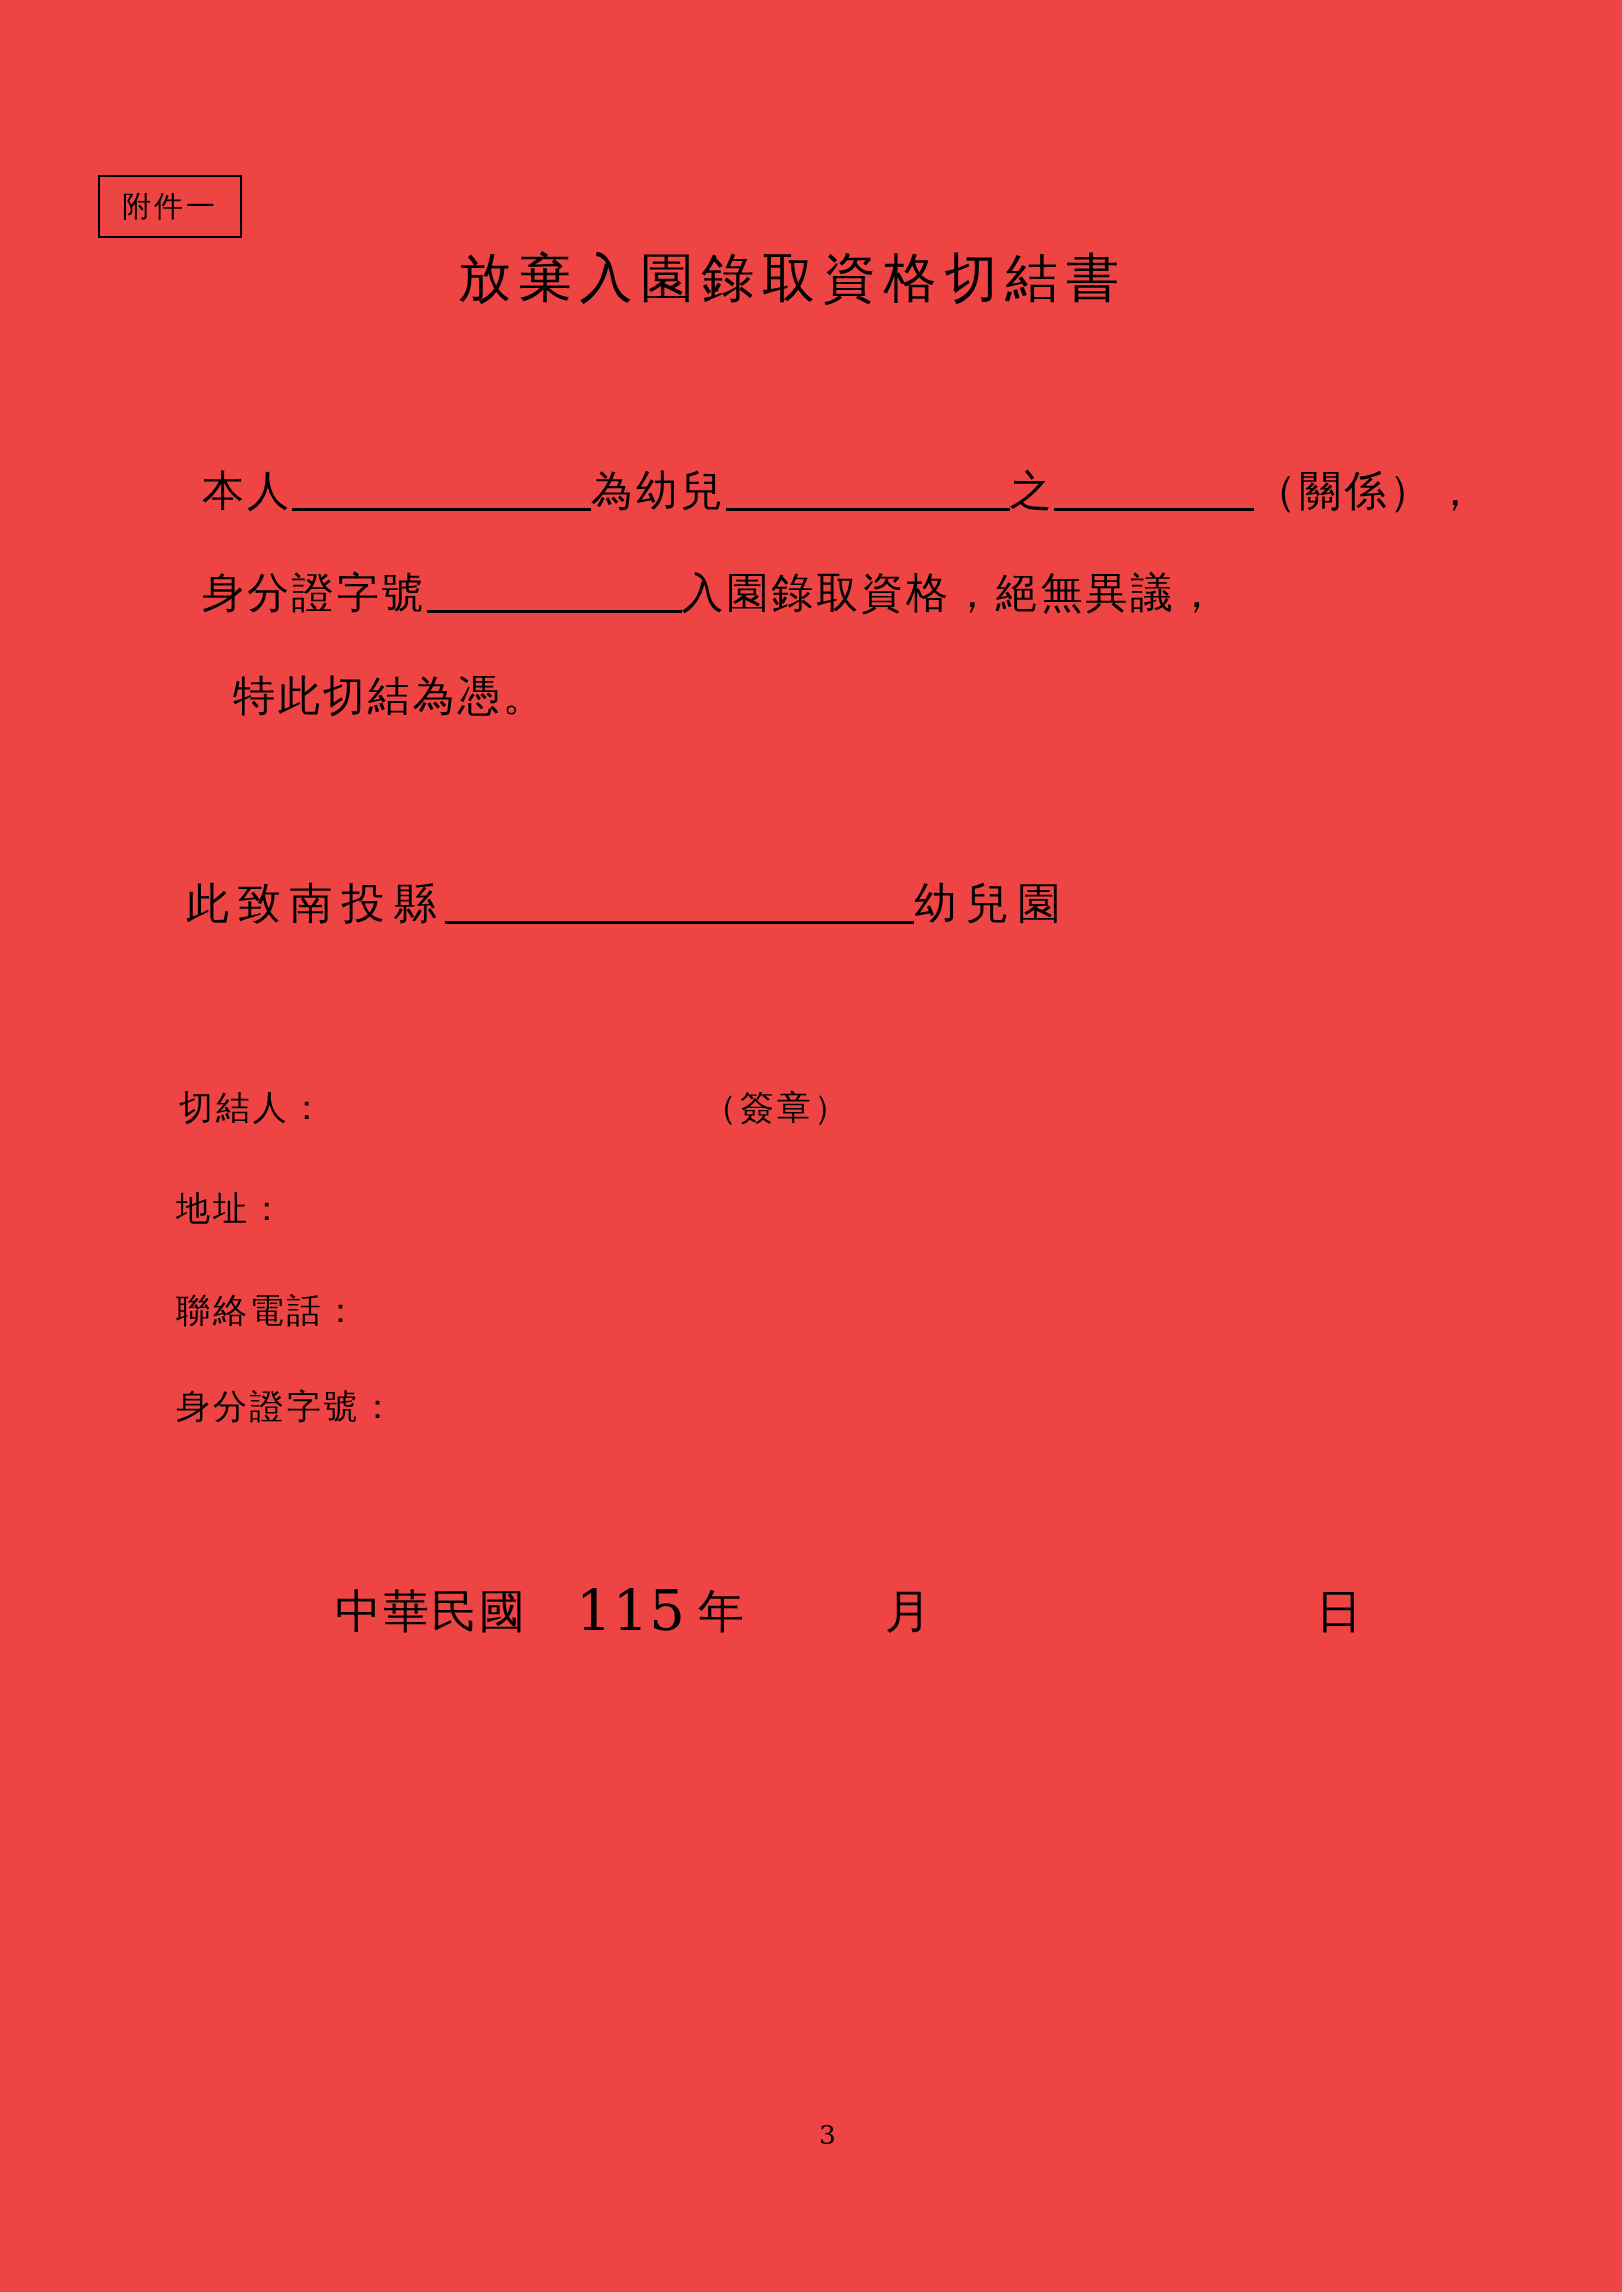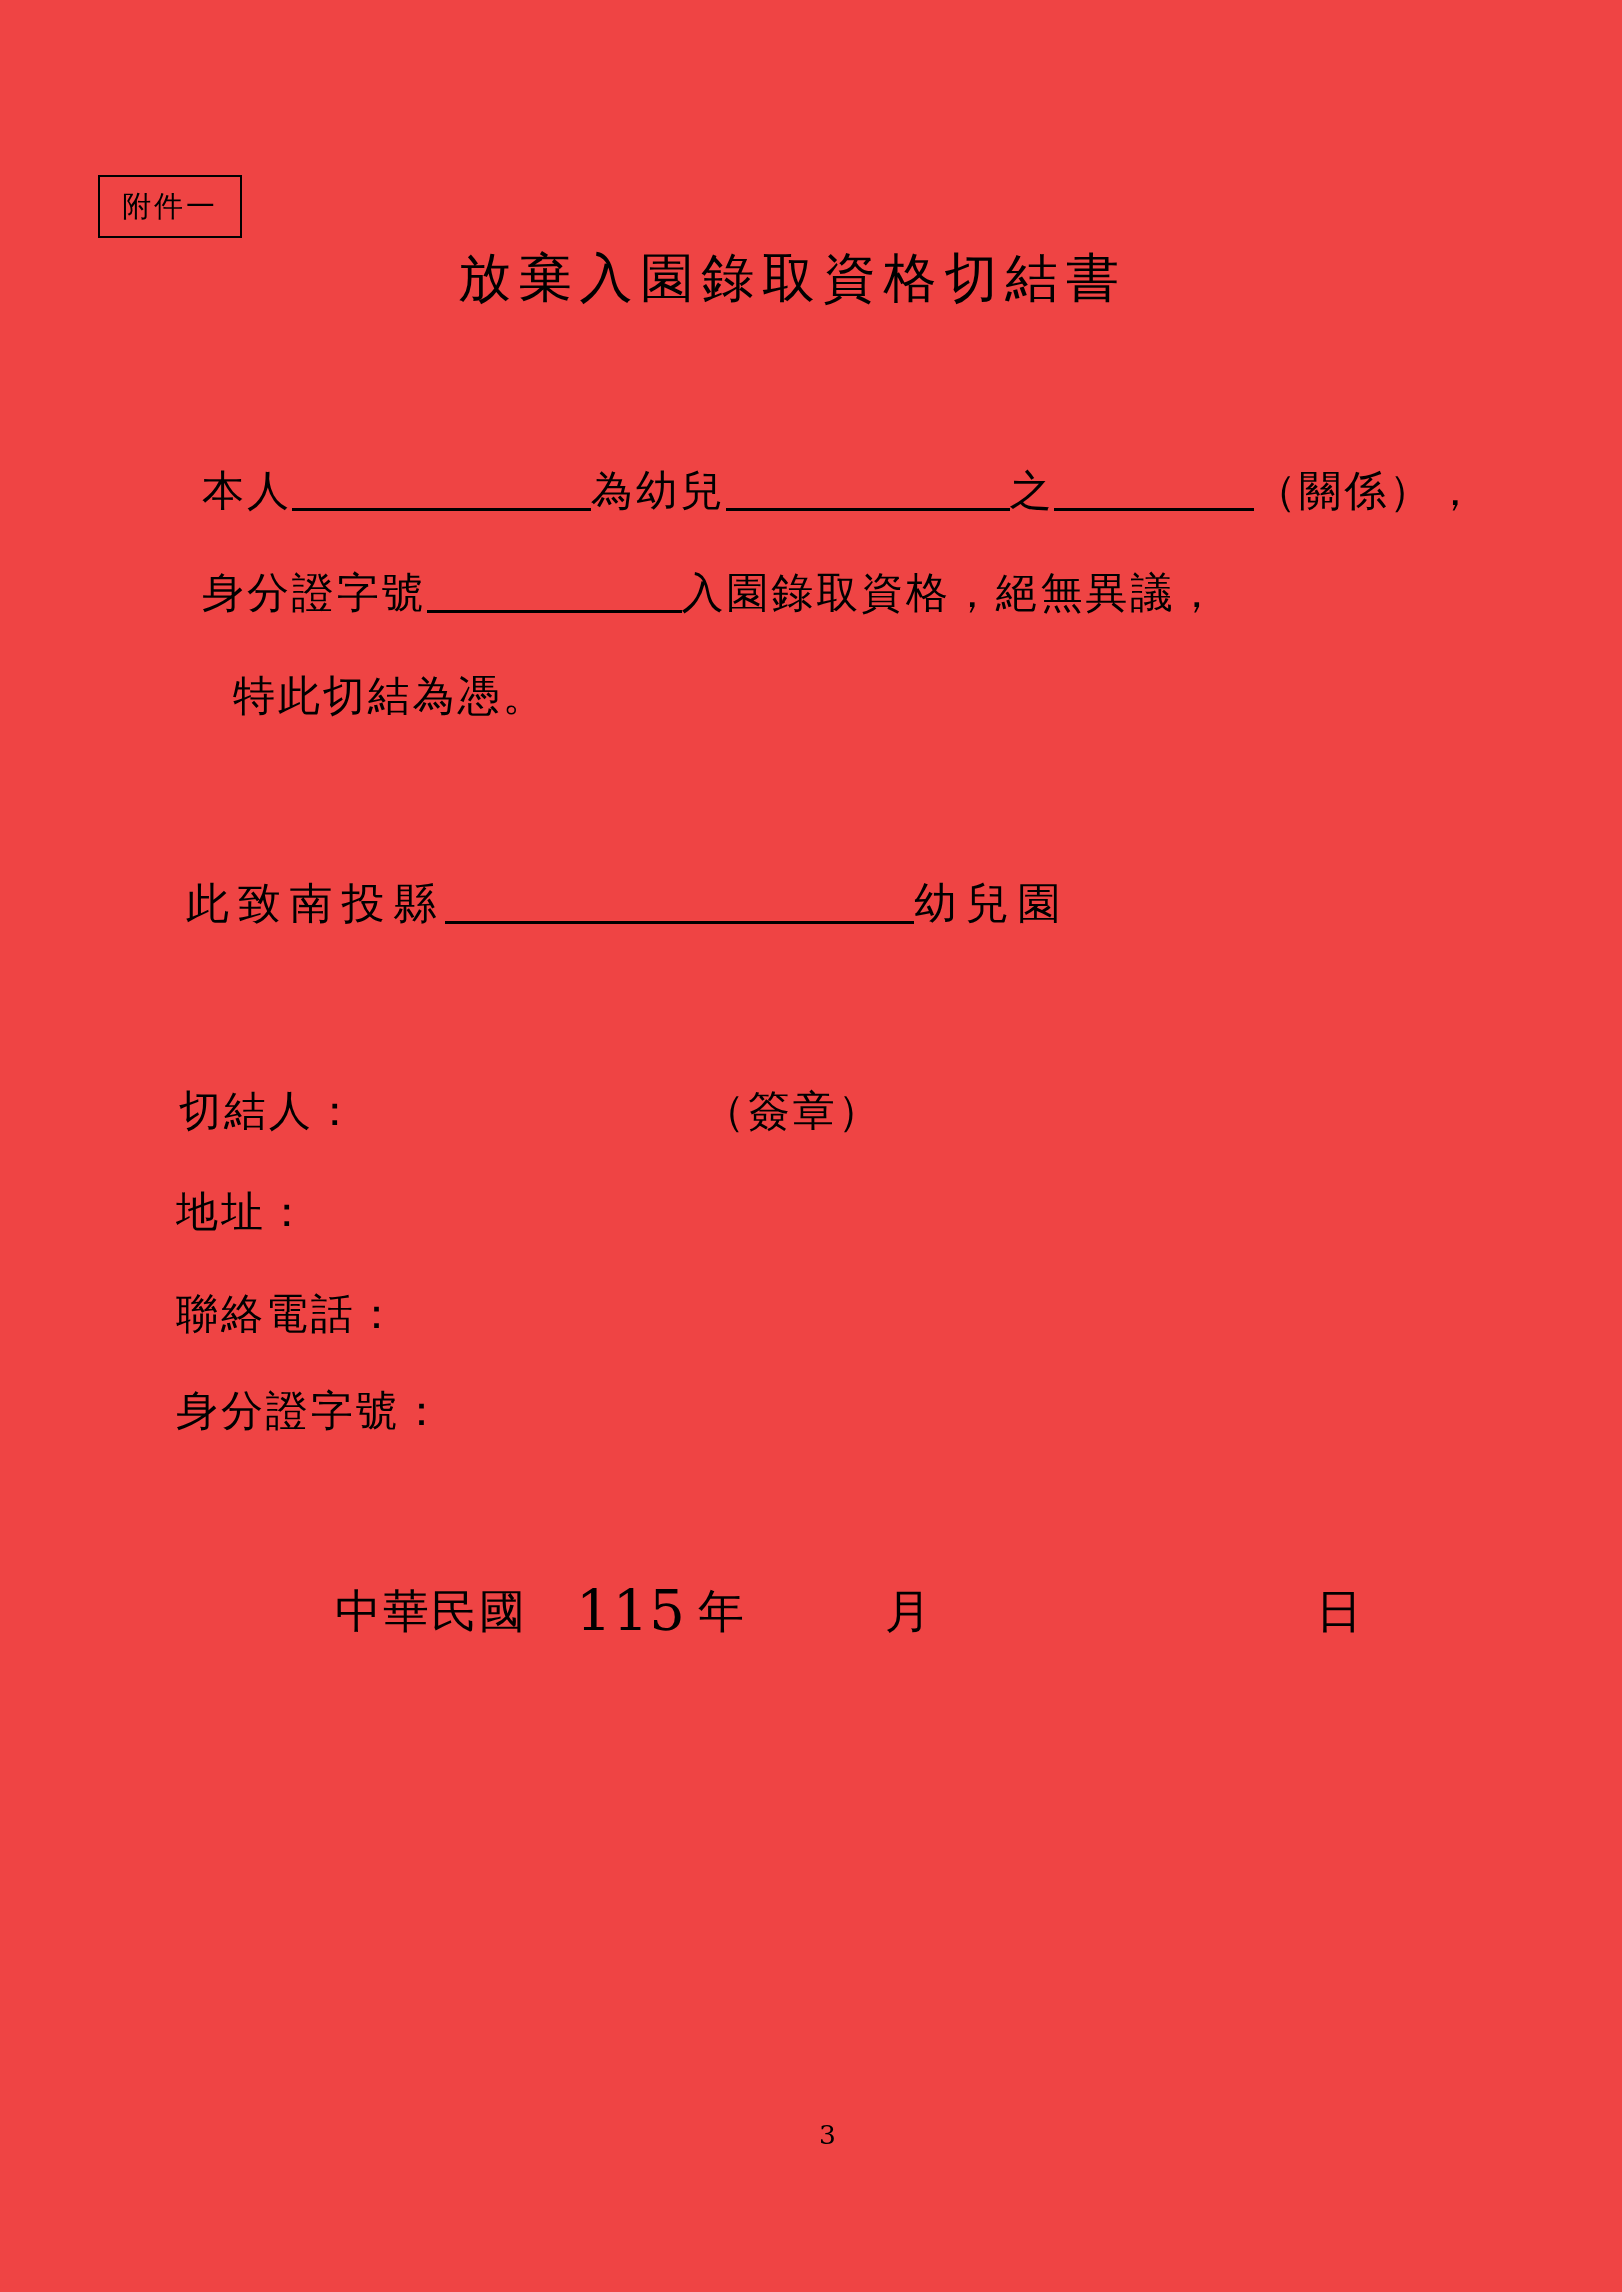--- a/index.html
+++ b/index.html
@@ -49,21 +49,21 @@
     display: inline-block;
     height: 0.9em;
     border-bottom: 3.9px solid #000000;
     vertical-align: -5.9px;
   }
   .addressee-line {
     font-size: 43px;
     letter-spacing: 8.8px;
   }
   .label-line {
-    font-size: 42px;
+    font-size: 34px;
     letter-spacing: 2.9px;
   }
   .date-part {
     font-size: 46px;
     letter-spacing: 2px;
   }
   .date-year-num {
     font-size: 56px;
     letter-spacing: 1px;
   }
@@ -94,21 +94,21 @@
 
   <div class="abs addressee-line" style="left:186px; top:882px;">
     <span>此致南投縣</span><span class="blank" style="width:469px;"></span><span>幼兒園</span>
   </div>
 
   <div class="abs label-line" style="left:179px; top:1090px;">切結人：</div>
   <div class="abs label-line" style="left:703px; top:1090px;">（簽章）</div>
 
   <div class="abs label-line" style="left:176px; top:1191px;">地址：</div>
   <div class="abs label-line" style="left:176px; top:1293px;">聯絡電話：</div>
-  <div class="abs label-line" style="left:176px; top:1390px;">身分證字號：</div>
+  <div class="abs label-line" style="left:176px; top:1390px;font-family:Liberation Serif, serif;">身分證字號：</div>
 
   <div class="abs date-part" style="left:335px; top:1588px;">中華民國</div>
   <div class="abs date-year-num" style="left:576px; top:1583px;">115</div>
   <div class="abs date-part" style="left:698px; top:1588px;">年</div>
   <div class="abs date-part" style="left:885px; top:1588px;">月</div>
   <div class="abs date-part" style="left:1316px; top:1588px;">日</div>
 
   <div class="abs page-number" style="left:819px; top:2122px;">3</div>
 
 </div>

